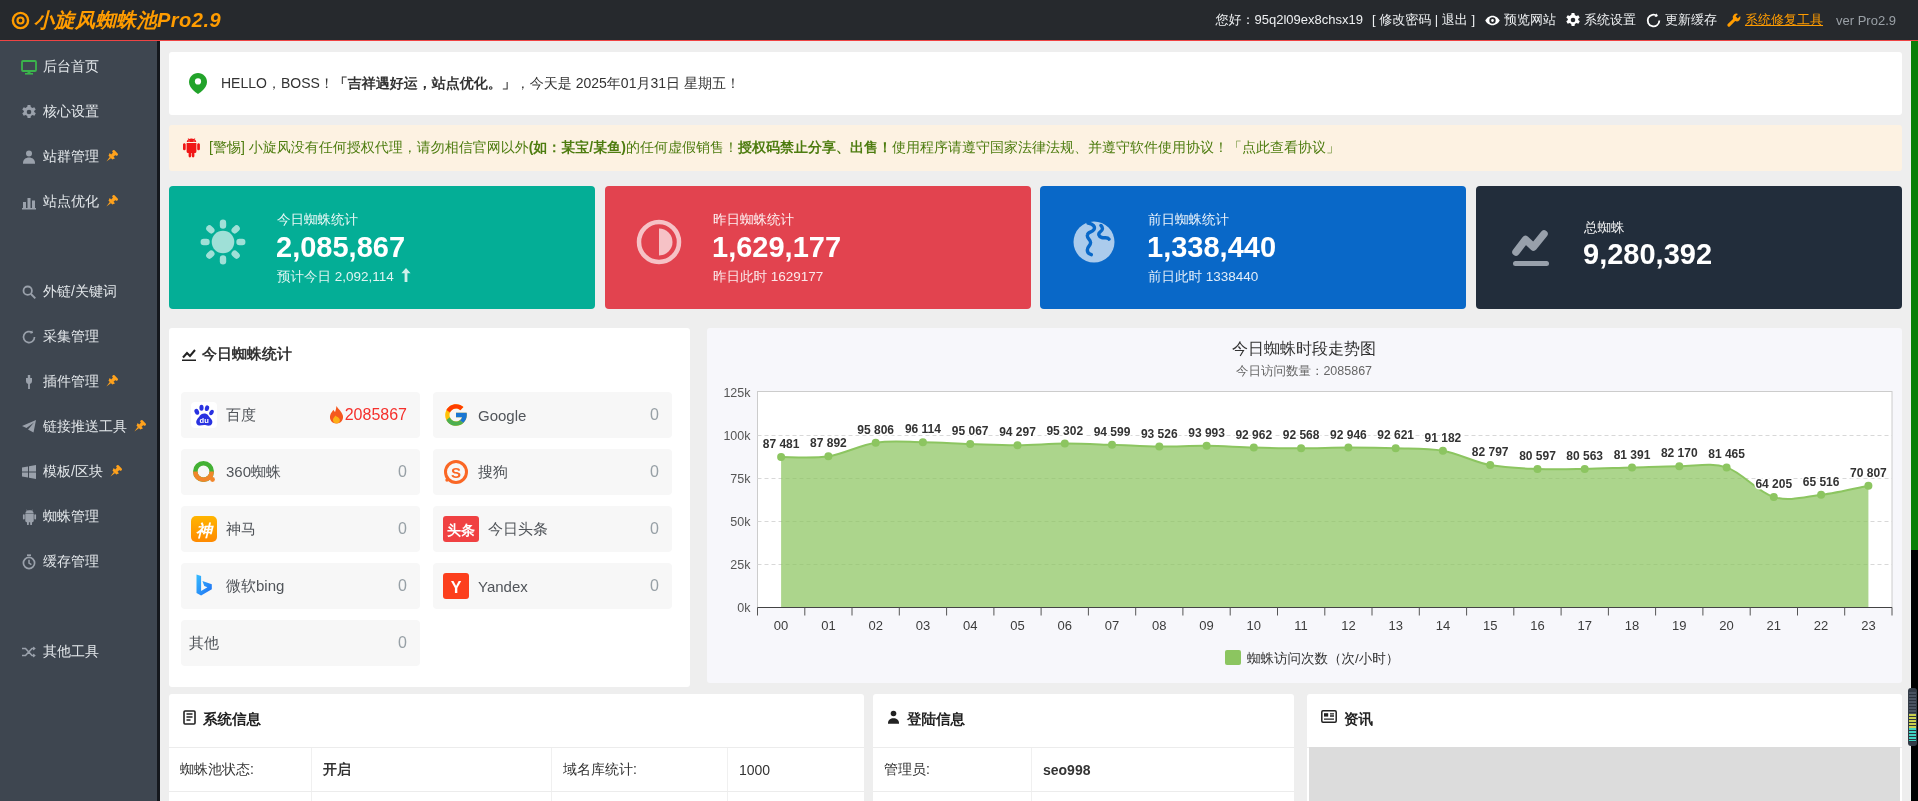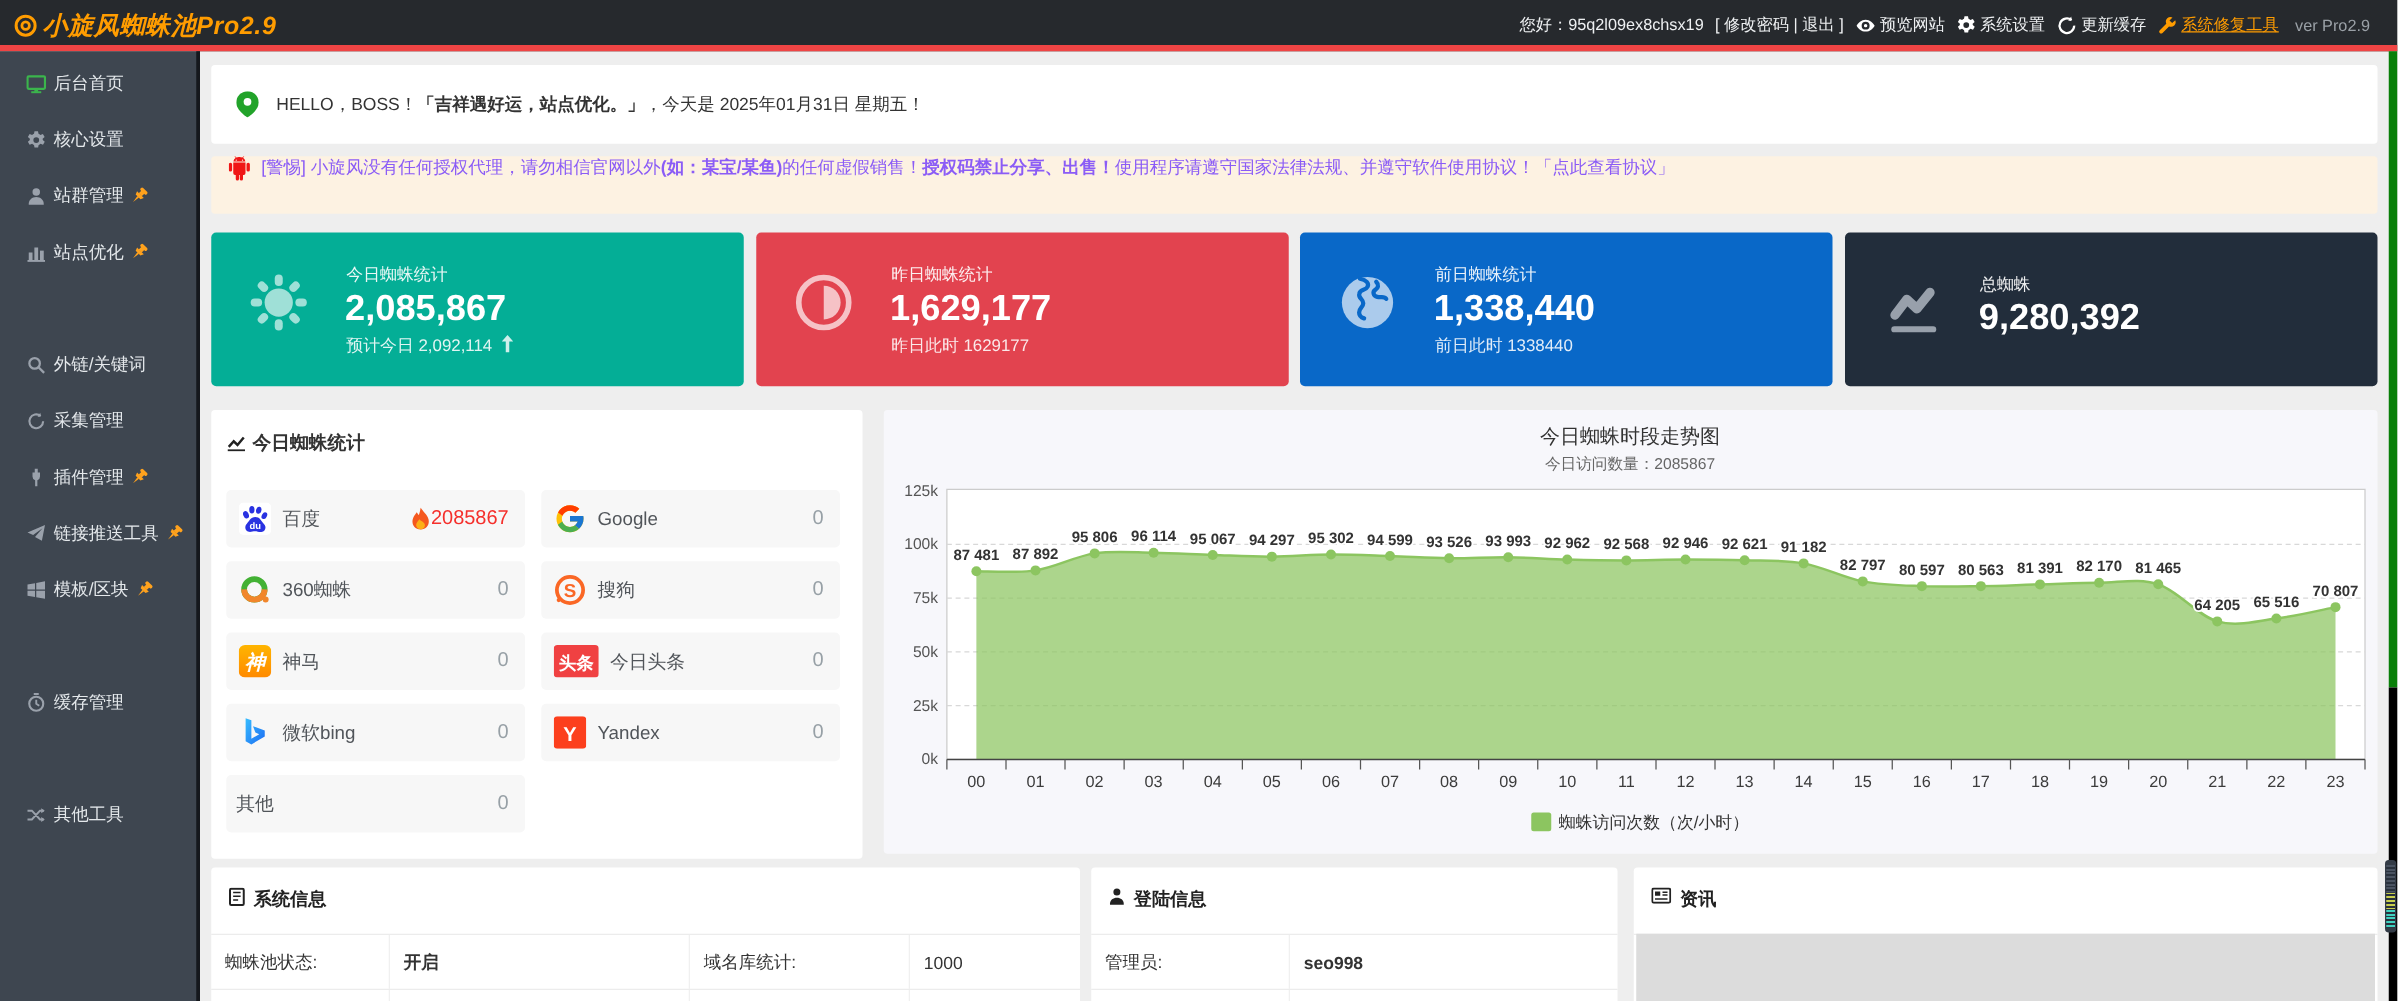--- a/index.html
+++ b/index.html
@@ -1,40 +1,40 @@
 <!DOCTYPE html>
 <html lang="zh"><head>
 <meta charset="utf-8">
 <style>
 *{margin:0;padding:0;box-sizing:border-box}
 html,body{width:1918px;height:801px;overflow:hidden}
 body{font-family:"Liberation Sans",sans-serif;background:#eeeeee;position:relative}
 
-#topbar{position:absolute;left:0;top:0;width:1918px;height:41px;background:#26292d;border-bottom:5px solid #ef4444}
+#topbar{position:absolute;left:0;top:0;width:1918px;height:41px;background:#26292d;border-bottom:1px solid #ef4444}
 #logo{position:absolute;left:11px;top:0;height:40px;display:flex;align-items:center;color:#ff9c00;font-size:20px;font-weight:bold;font-style:italic;letter-spacing:.5px}
 #logo svg{margin-right:4px}
 #topmenu{position:absolute;right:22px;top:0;height:40px;display:flex;align-items:center;font-size:13px;color:#eef0f2}
 #topmenu .it{display:flex;align-items:center;margin-left:9px;white-space:nowrap}
 #topmenu .it svg{margin-right:3px}
 #topmenu .orange{color:#ff9c00;text-decoration:underline}
 #topmenu .ver{color:#9aa0a6;margin-left:13px}
 
 #sidebar{position:absolute;left:0;top:41px;width:160px;height:760px;background:#3e4650;border-right:3px solid #15181d}
 .sitem{position:absolute;left:0;width:157px;height:45px;display:flex;align-items:center;color:#e4e8eb;font-size:14px}
 .sitem .ic{width:16px;height:16px;margin-left:21px;margin-right:6px;flex:none;display:flex;align-items:center;justify-content:center}
 .pin{margin-left:5px;flex:none}
 
 #scrollg{position:absolute;left:1911px;top:41px;width:7px;height:509px;background:#087f08}
 #scrollb{position:absolute;left:1911px;top:550px;width:7px;height:251px;background:#000}
 #thumb{position:absolute;left:1908px;top:688px;width:9px;height:58px;border-radius:3px;background:#333b46;overflow:hidden}
 
 .whitebox{position:absolute;background:#fff;border-radius:3px}
 #hello{left:169px;top:52px;width:1733px;height:63px;display:flex;align-items:center;font-size:14px;color:#333}
 #hello svg{margin-left:20px;margin-right:14px}
-#warn{position:absolute;left:169px;top:125px;width:1733px;height:46px;background:#fdf2e2;border-radius:3px;display:flex;align-items:flex-start;font-size:14px;color:#8b5cf6}
+#warn{position:absolute;left:169px;top:125px;width:1733px;height:46px;background:#fdf2e2;border-radius:3px;display:flex;align-items:center;font-size:14px;color:#4d7c0f}
 #warn svg{margin-left:14px;margin-right:9px;flex:none}
 
 .card{position:absolute;top:186px;width:426px;height:123px;border-radius:4px;color:#fff}
 .card .icw{position:absolute;left:28px;top:30px;width:52px;height:52px}
 .card .tt{position:absolute;left:108px;top:25px;font-size:13.5px;opacity:.92}
 .card .num{position:absolute;left:107px;top:47px;font-size:29px;line-height:29px;font-weight:bold}
 .card .sub{position:absolute;left:108px;top:82px;font-size:13.5px;opacity:.88}
 #card1{left:169px;background:#04ae96}
 #card2{left:605px;background:#e2434f}
 #card3{left:1040px;background:#0968c8}
@@ -171,20 +171,28 @@
           <path d="M1 3.5l6-1v5H1zM8 2.3L15 1v6.5H8zM1 8.5h6v5l-6-1zM8 8.5h7V15l-7-1.2z"></path>
         </svg>
       </span>模板/区块<svg class="pin" width="15" height="15" viewBox="0 0 15 15" fill="#ffa21d">
         <g transform="rotate(45 7.5 7.5)">
           <rect x="4.1" y="1" width="6.8" height="2.8" rx="1.2"></rect>
           <rect x="5.8" y="3" width="3.4" height="3.6"></rect>
           <path d="M3.7 6.3h7.6l-1.1 2.7H4.8z"></path>
           <path d="M7.5 14.7L6.6 8.8h1.8z"></path>
         </g>
       </svg></div>
+<div class="sitem" style="top:453px"><span class="ic">
+        <svg width="15" height="16" viewBox="0 0 16 17" fill="#9aa1ab">
+          <path d="M5.3 1.9l-.9-1 .4-.4.9 1.1A4.3 4.3 0 0 1 8 1.2c.8 0 1.6.2 2.3.4l.9-1.1.4.4-.9 1a4 4 0 0 1 1.8 2.8H3.5a4 4 0 0 1 1.8-2.8z"></path>
+          <path d="M3.5 5.4h9v7.2c0 .8-.6 1.4-1.4 1.4h-.4v2.2a1 1 0 0 1-2 0V14H7.3v2.2a1 1 0 0 1-2 0V14h-.4c-.8 0-1.4-.6-1.4-1.4z"></path>
+          <rect x="1" y="5.5" width="1.9" height="5.6" rx=".95"></rect>
+          <rect x="13.1" y="5.5" width="1.9" height="5.6" rx=".95"></rect>
+        </svg>
+      </span>蜘蛛管理</div>
 <div class="sitem" style="top:498px"><span class="ic">
         <svg width="16" height="16" viewBox="0 0 16 16">
           <circle cx="8" cy="9" r="5.6" fill="none" stroke="#9aa1ab" stroke-width="1.7"></circle>
           <path d="M8 5.8V9l2.4 1.6" stroke="#9aa1ab" stroke-width="1.5" fill="none"></path>
           <path d="M6 1.2h4" stroke="#9aa1ab" stroke-width="1.7"></path>
         </svg>
       </span>缓存管理</div>
 <div class="sitem" style="top:588px"><span class="ic">
         <svg width="16" height="16" viewBox="0 0 16 16" fill="none" stroke="#9aa1ab" stroke-width="1.6">
           <path d="M1 4.5h3.5L11 11.5h3M1 11.5h3.5L11 4.5h3"></path>

